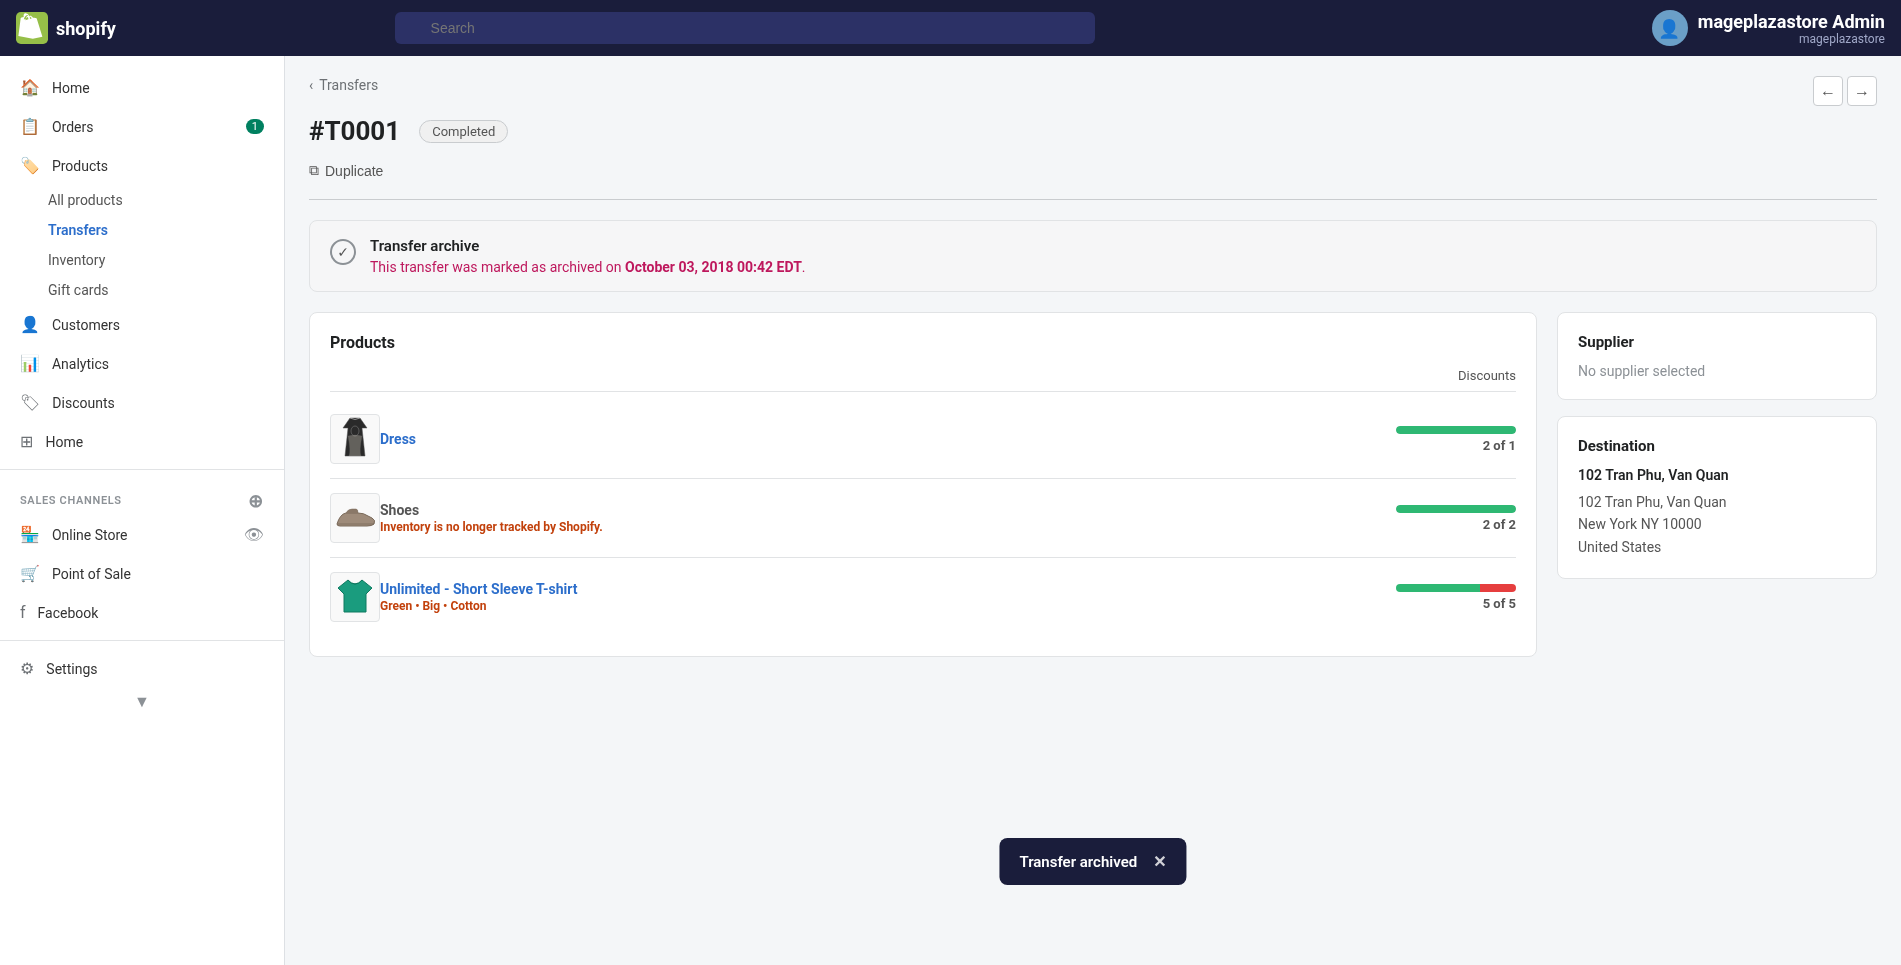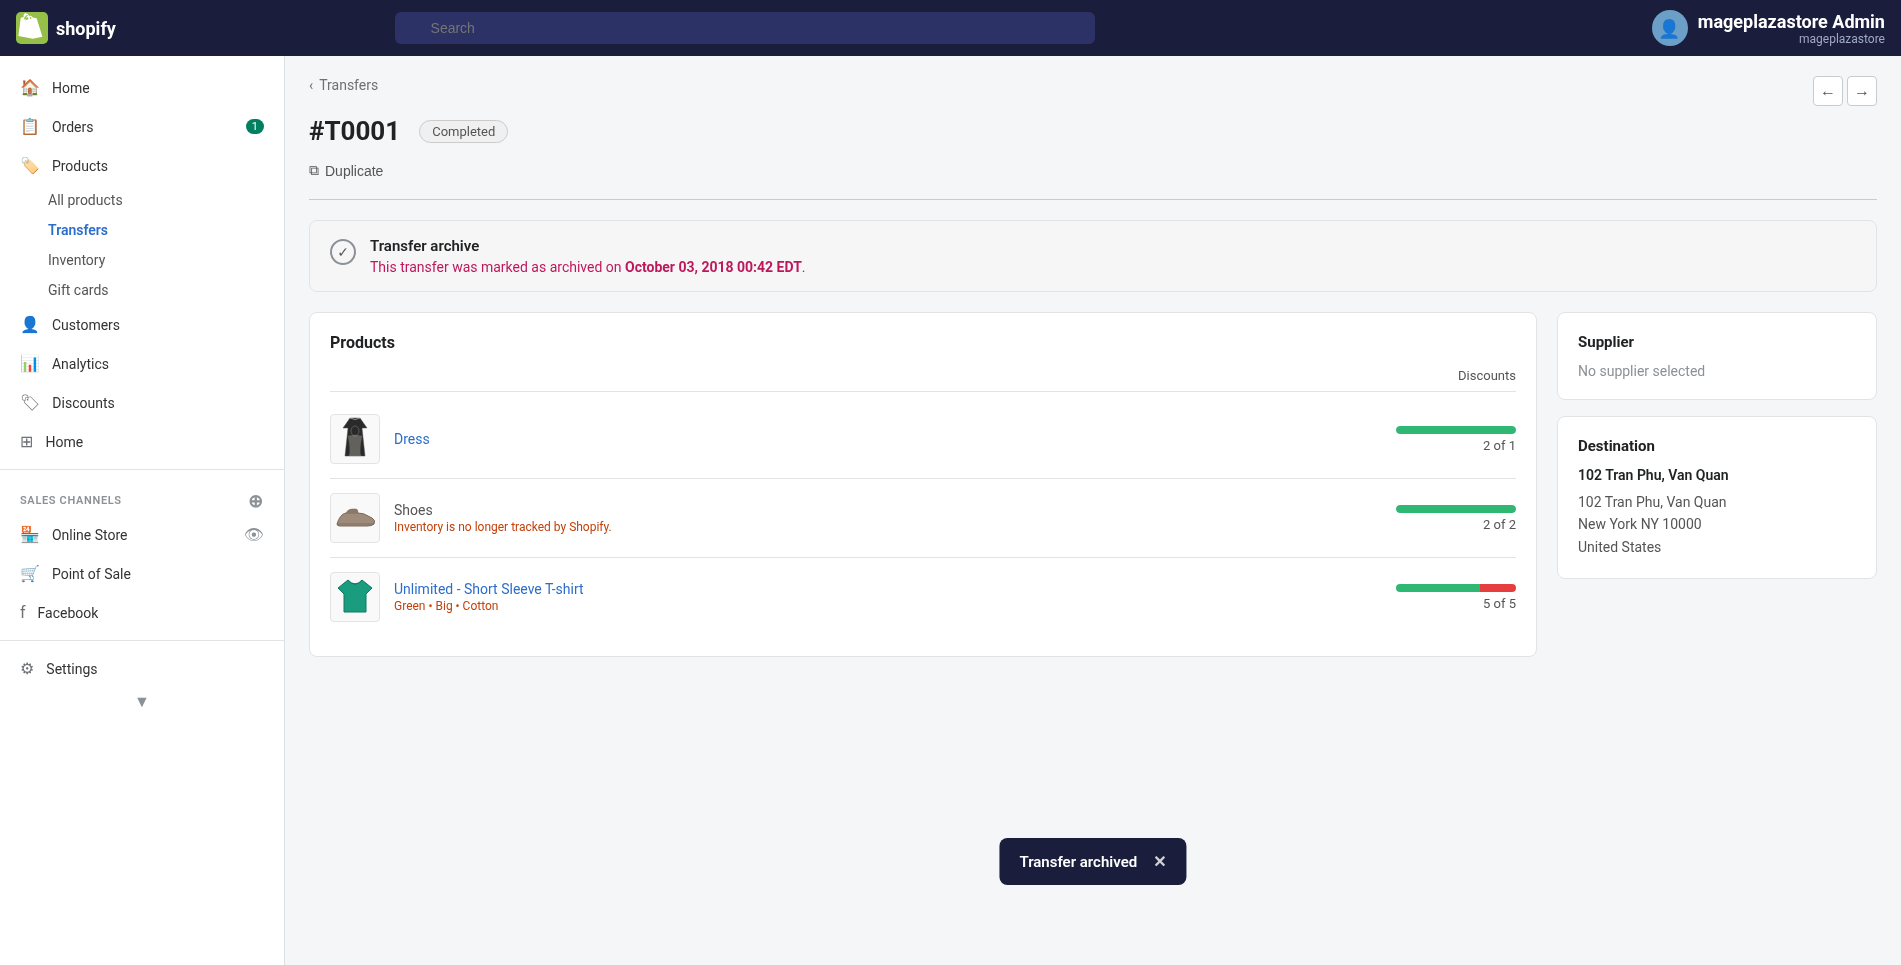--- a/index.html
+++ b/index.html
@@ -289,21 +289,21 @@
       border-bottom: 1px solid #e1e3e5;
       font-size: 13px;
       color: #555;
       margin-bottom: 8px;
     }
     .product-row {
       display: flex;
       align-items: center;
       padding: 14px 0;
       border-bottom: 1px solid #e1e3e5;
-      gap: 14px;
+      font-weight: bold;
     }
     .product-row:last-child { border-bottom: none; }
     .product-img {
       width: 50px;
       height: 50px;
       border: 1px solid #e1e3e5;
       border-radius: 4px;
       overflow: hidden;
       flex-shrink: 0;
       display: flex;

